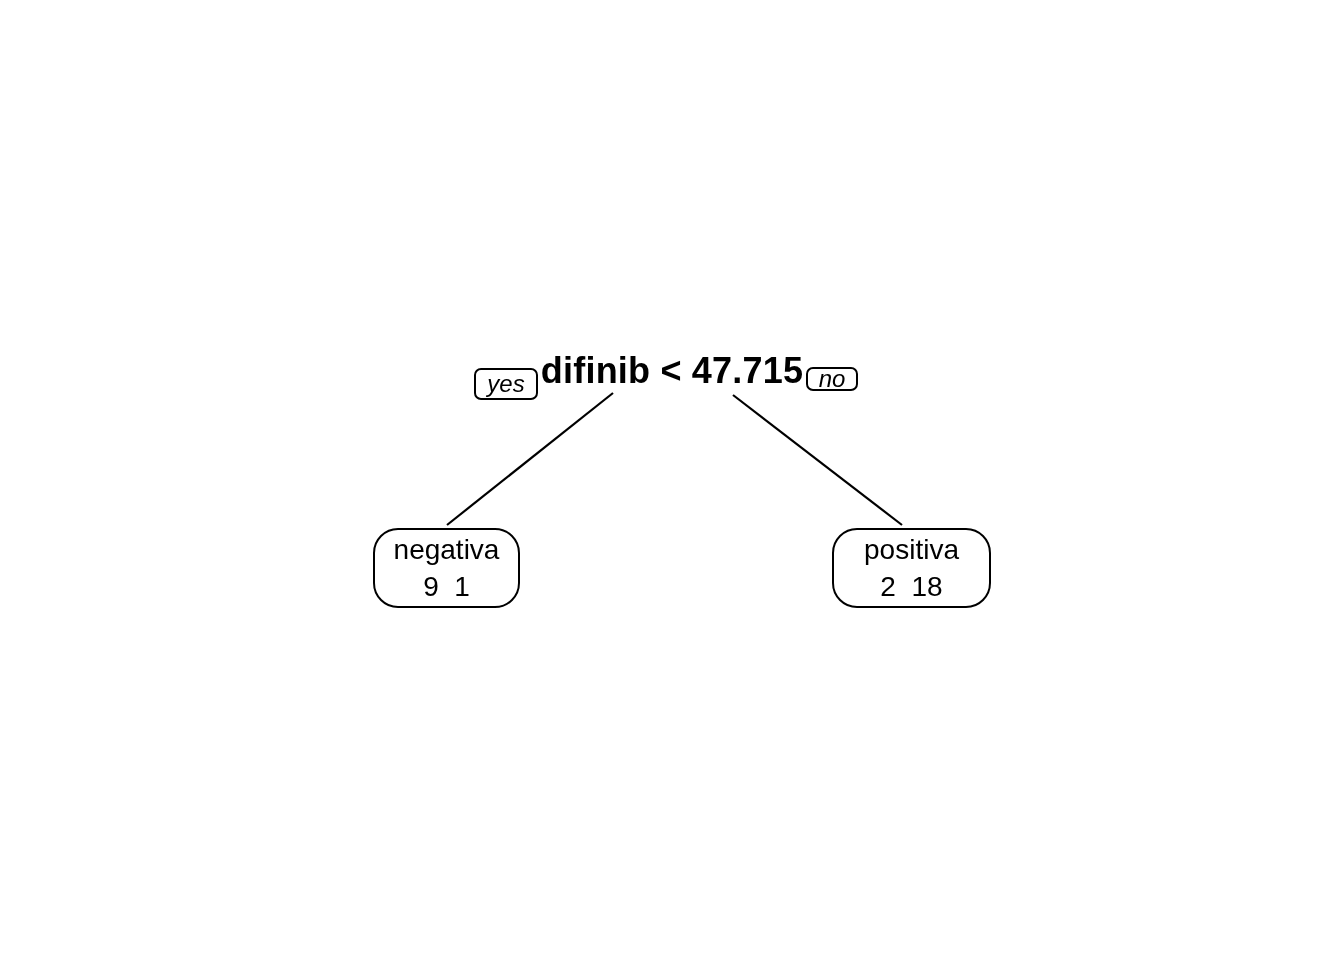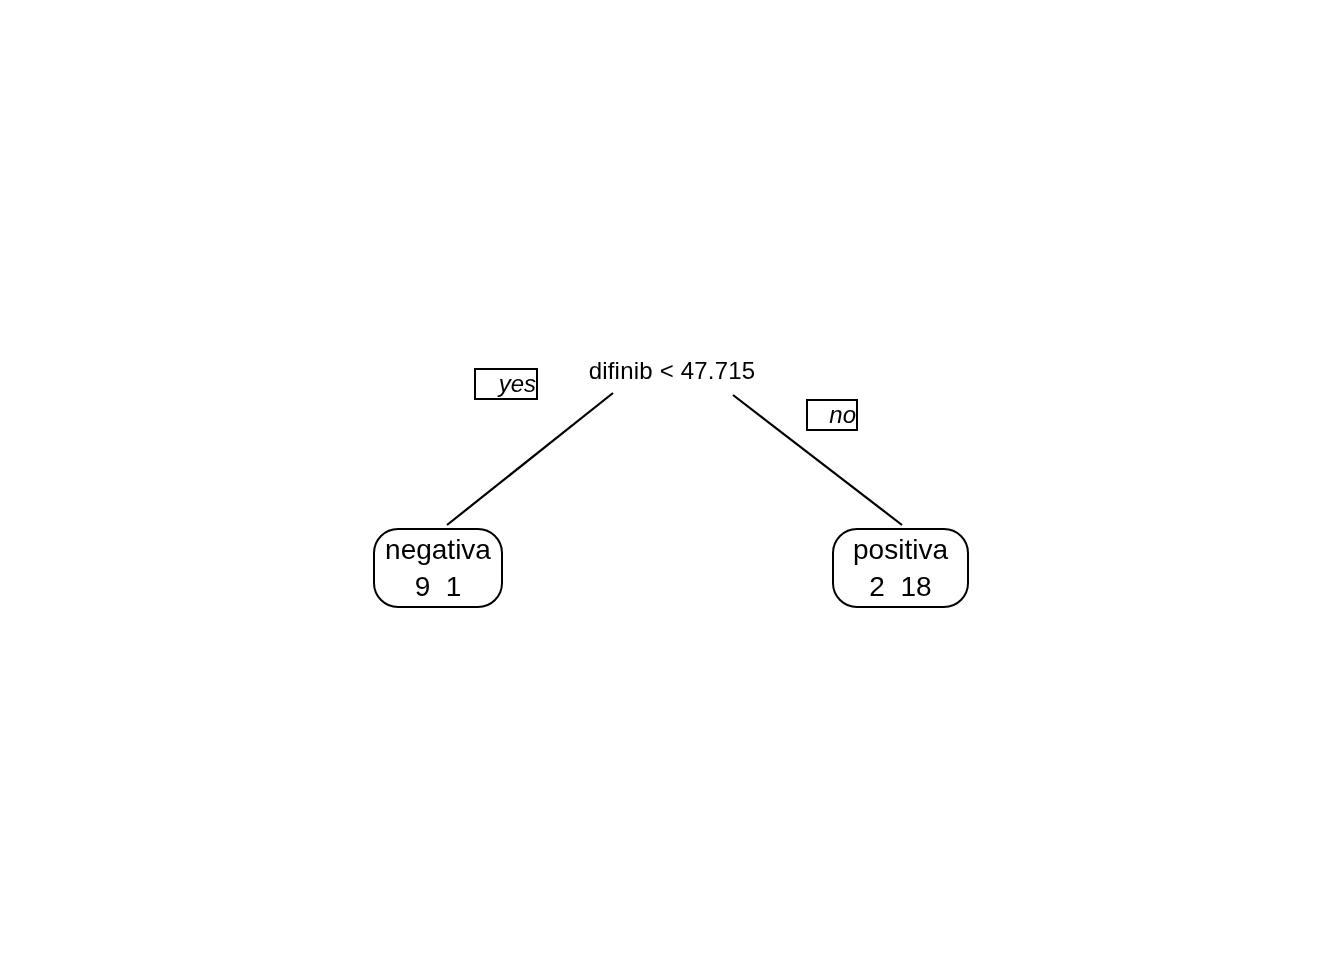--- a/index.html
+++ b/index.html
@@ -21,75 +21,74 @@
     left: 0;
     top: 0;
     width: 1344px;
     height: 960px;
   }
   .root-label {
     position: absolute;
     left: 672px;
     top: 371px;
     transform: translate(-50%, -50%);
-    font-size: 24px;
-    font-weight: normal;
+    font-size: 36px;
+    font-weight: bold;
     white-space: nowrap;
     letter-spacing: 0.2px;
   }
   .branch-badge {
     position: absolute;
     box-sizing: border-box;
     border: 2px solid #000000;
-    border-radius: 0;
+    border-radius: 7px;
     background: #ffffff;
     display: flex;
     align-items: center;
-    justify-content: flex-end;
+    justify-content: center;
     font-style: italic;
     font-size: 24px;
     line-height: 1;
   }
   .branch-badge.yes {
     left: 474px;
     top: 368px;
     width: 64px;
     height: 32px;
   }
   .branch-badge.no {
     left: 806px;
     top: 367px;
     width: 52px;
-    height: 32px;
-    margin-top: 32px;
+    height: 24px;
   }
   .leaf-node {
     position: absolute;
     box-sizing: border-box;
     border: 2px solid #000000;
     border-radius: 25px;
     background: #ffffff;
     display: flex;
     flex-direction: column;
     align-items: center;
     justify-content: center;
     text-align: center;
     font-size: 28px;
     line-height: 37px;
   }
   .leaf-node.left {
     left: 373px;
     top: 528px;
-    width: 130px;
+    width: 147px;
     height: 80px;
   }
   .leaf-node.right {
     left: 832px;
     top: 528px;
-    width: 137px;
+    width: 159px;
     height: 80px;
   }
   .leaf-counts {
     white-space: pre;
     text-align: right;
   }
 </style>
 </head>
 <body>
 

